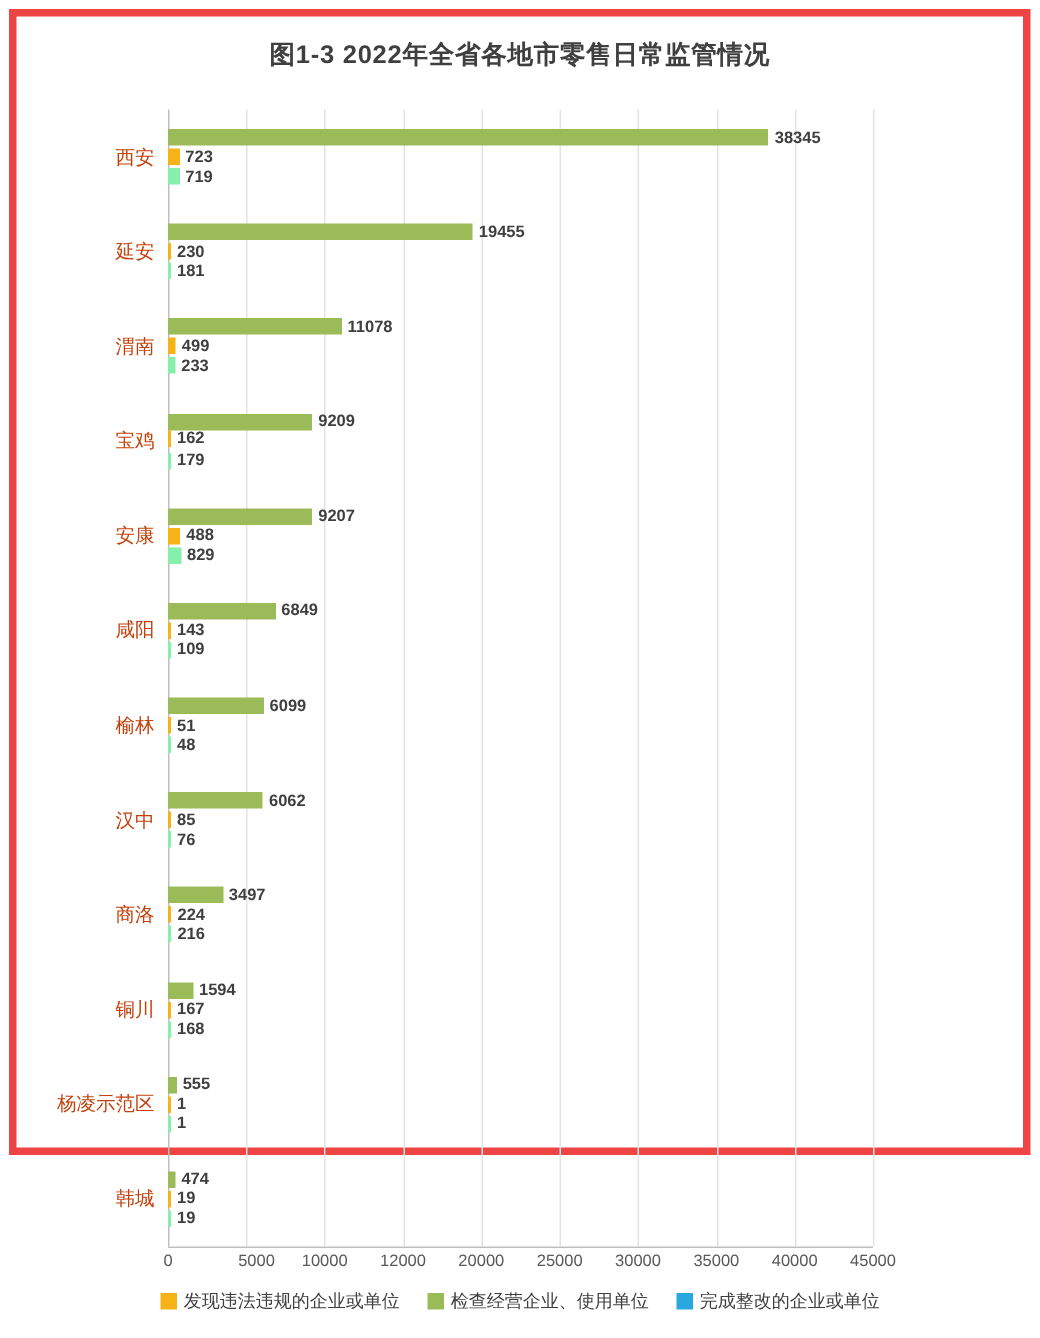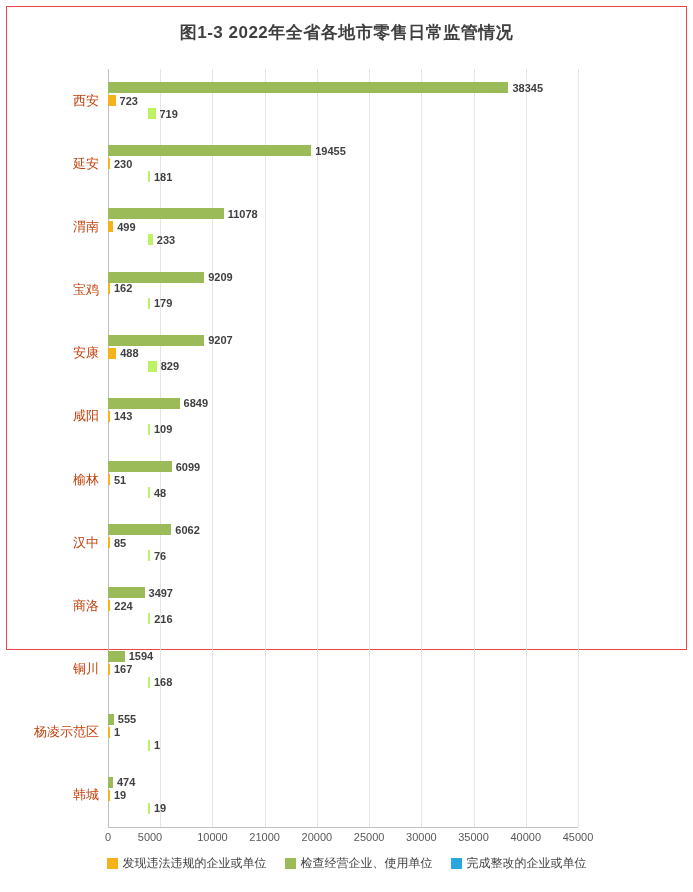--- a/index.html
+++ b/index.html
@@ -11,22 +11,22 @@
     width: 693px;
     height: 892px;
     font-family: "Liberation Sans", sans-serif;
     color: #3f3f3f;
     position: relative;
     overflow: hidden;
   }
   #chart-frame {
     position: absolute;
     left: 6px; top: 6px;
-    width: 681px; height: 644px;
-    border: 1px solid #ef4444;
+    width: 681px; height: 764px;
+    border: 5px solid #ef4444;
     background: #fff;
   }
   #chart-title {
     position: absolute;
     left: 0; top: 14px;
     width: 100%;
     text-align: center;
     font-size: 17px;
     font-weight: bold;
     color: #3f3f3f;
@@ -91,21 +91,21 @@
     top: 50%;
     transform: translateY(-50%);
     margin-left: 4px;
     font-size: 11px;
     font-weight: bold;
     color: #3f3f3f;
     white-space: nowrap;
   }
   .b0 { background: #9bbb59; }
   .b1 { background: #f5b318; }
-  .b2 { background: #bef264; margin-left: 40px; }
+  .b2 { background: #86efac; }
 
   #legend {
     position: absolute;
     left: 0; top: 848px;
     width: 100%;
     display: flex;
     justify-content: center;
     align-items: center;
     gap: 18px;
   }
@@ -280,23 +280,23 @@
           <span class="val">19</span>
         </div>
         <div class="bar b2" style="top: 39.0833px; height: 11px; width: 2px;">
           <span class="val">19</span>
         </div>
       </div>
     </div>
   <div id="xaxis-line"></div>
   <div id="xticks-layer">
       <div class="xtick-label" style="left: 101px;">0</div>
-      <div class="xtick-label" style="left: 143px;">5000</div>
+      <div class="xtick-label" style="left: 160px;">5000</div>
       <div class="xtick-label" style="left: 205.444px;">10000</div>
-      <div class="xtick-label" style="left: 257.667px;">21000</div>
+      <div class="xtick-label" style="left: 257.667px;">12000</div>
       <div class="xtick-label" style="left: 309.889px;">20000</div>
       <div class="xtick-label" style="left: 362.111px;">25000</div>
       <div class="xtick-label" style="left: 414.333px;">30000</div>
       <div class="xtick-label" style="left: 466.556px;">35000</div>
       <div class="xtick-label" style="left: 518.778px;">40000</div>
       <div class="xtick-label" style="left: 571px;">45000</div>
     </div>
 
   <div id="legend">
       <div class="legend-item">

